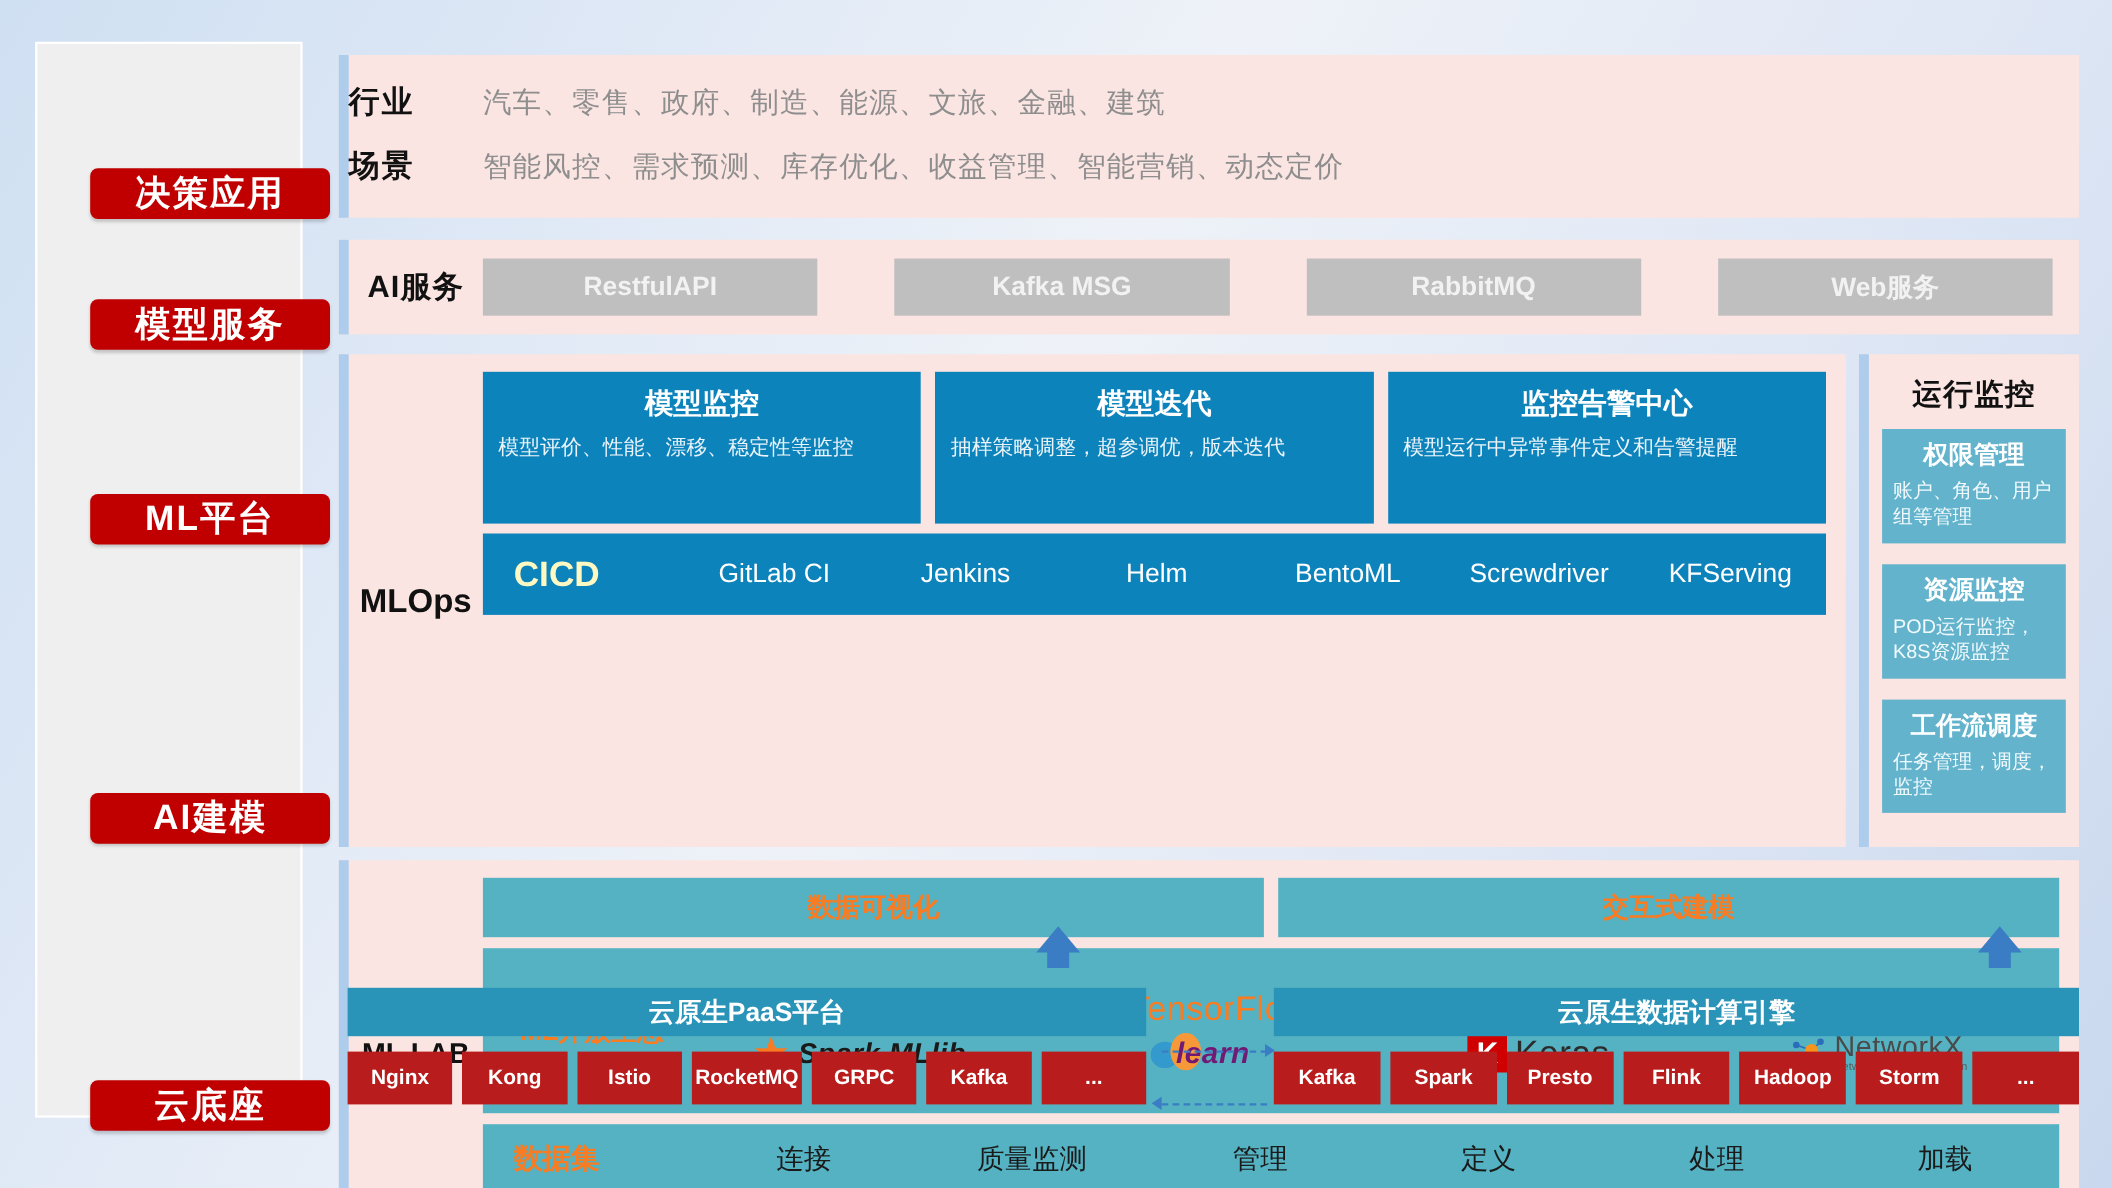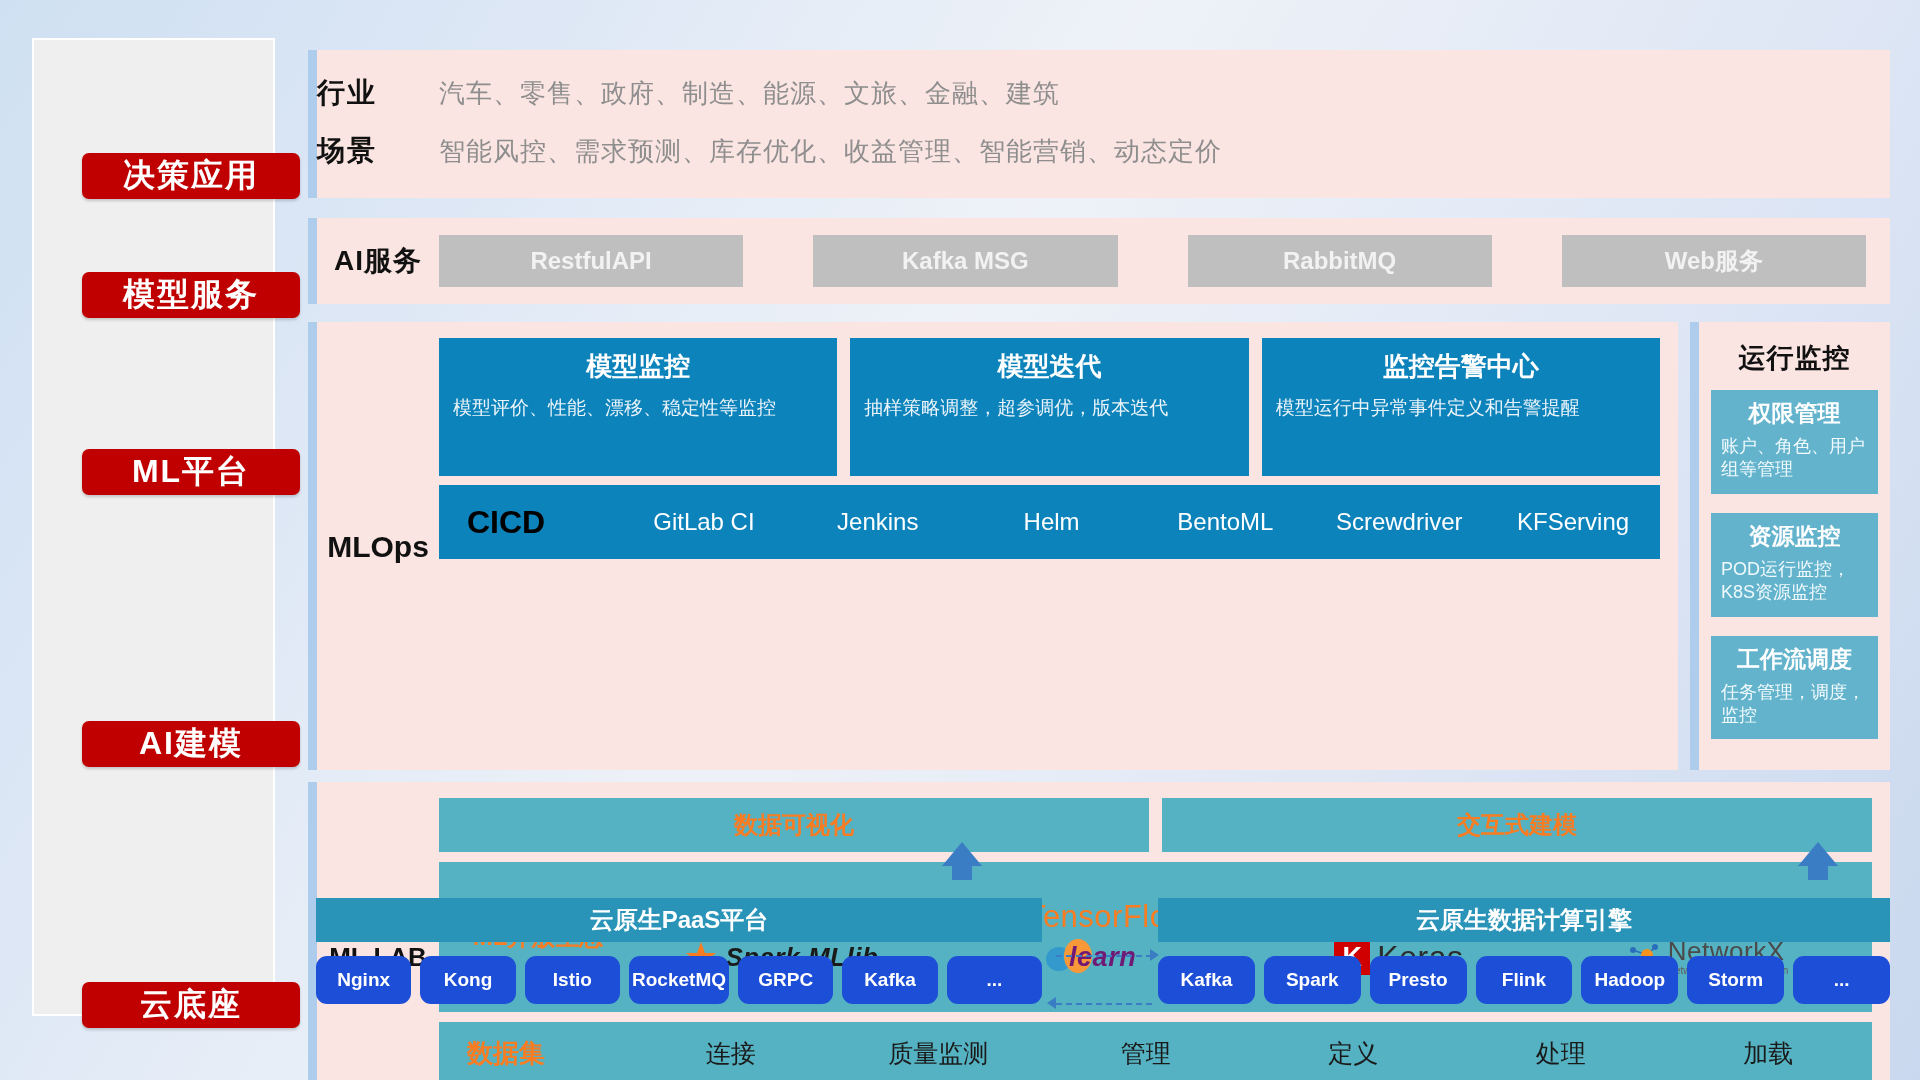--- a/index.html
+++ b/index.html
@@ -72,21 +72,21 @@
     flex:1;background:#0d83bb;color:#fff;padding:11px 14px 2px;
     box-sizing:border-box;min-height:138px;
   }
   .mlops-card .t{font-size:26px;font-weight:bold;text-align:center;margin-bottom:11px;}
   .mlops-card .d{font-size:19px;line-height:1.35;color:#eaf4fa;}
   .cicd{
     background:#0d83bb;height:74px;display:flex;align-items:center;
     padding-left:28px;box-sizing:border-box;overflow:hidden;
   }
   .cicd .lead{
-    font-size:32px;font-weight:bold;color:#000000;width:150px;flex:none;
+    font-size:32px;font-weight:bold;color:#fef9c3;width:150px;flex:none;
   }
   .cicd .tools{flex:1;display:flex;align-items:flex-start;}
   .cicd .tools span{
     flex:1;font-size:24px;color:#fff;text-align:center;
     line-height:1.05;word-break:break-all;padding:0 4px;box-sizing:border-box;
   }
 
   
   .rail-mon{
     width:200px;flex:none;background:#fbe5e2;border-left:9px solid #aecdec;
@@ -140,23 +140,23 @@
   
   .bottom{position:absolute;left:308px;top:880px;width:1582px;height:180px;}
   .bar{
     height:44px;background:#2a94b8;color:#fff;font-size:24px;
     display:flex;align-items:center;justify-content:center;font-weight:bold;
   }
   .bot-left{position:absolute;left:8px;top:18px;width:726px;}
   .bot-right{position:absolute;left:850px;top:18px;width:732px;}
   .chips{display:flex;gap:9px;margin-top:14px;}
   .chip{
-    flex:1;height:48px;background:#1d4ed8;color:#fff;
+    flex:1;height:48px;background:#b91c1c;color:#fff;
     display:flex;align-items:center;justify-content:center;text-align:center;
-    font-size:19px;font-weight:bold;line-height:1.05;padding:0 3px;box-sizing:border-box;border-radius:11px;
+    font-size:19px;font-weight:bold;line-height:1.05;padding:0 3px;box-sizing:border-box;
   }
   .arrow-up{
     position:absolute;width:0;height:0;
     border-left:20px solid transparent;border-right:20px solid transparent;
     border-bottom:24px solid #3a7dc4;
   }
   .arrow-stem{position:absolute;width:20px;height:16px;background:#3a7dc4;}
   .dash{
     position:absolute;border-top:2px dashed #3a7dc4;width:96px;
   }

